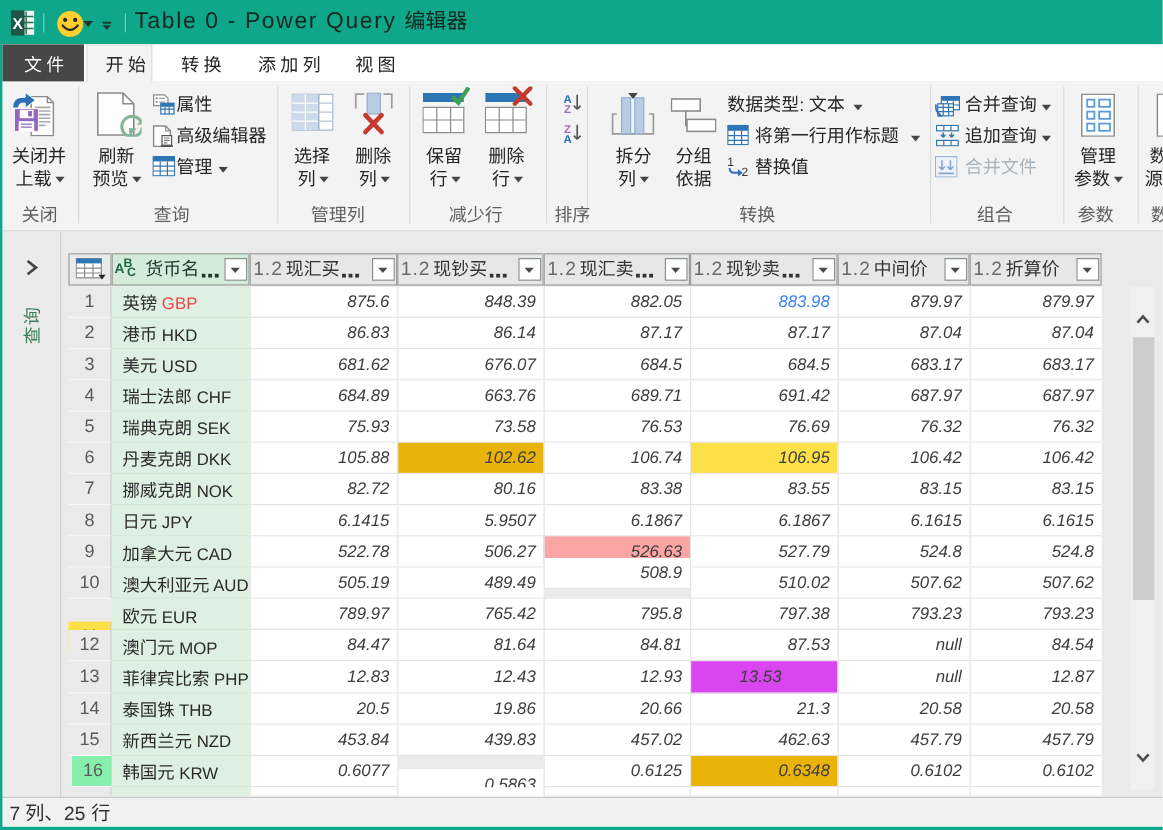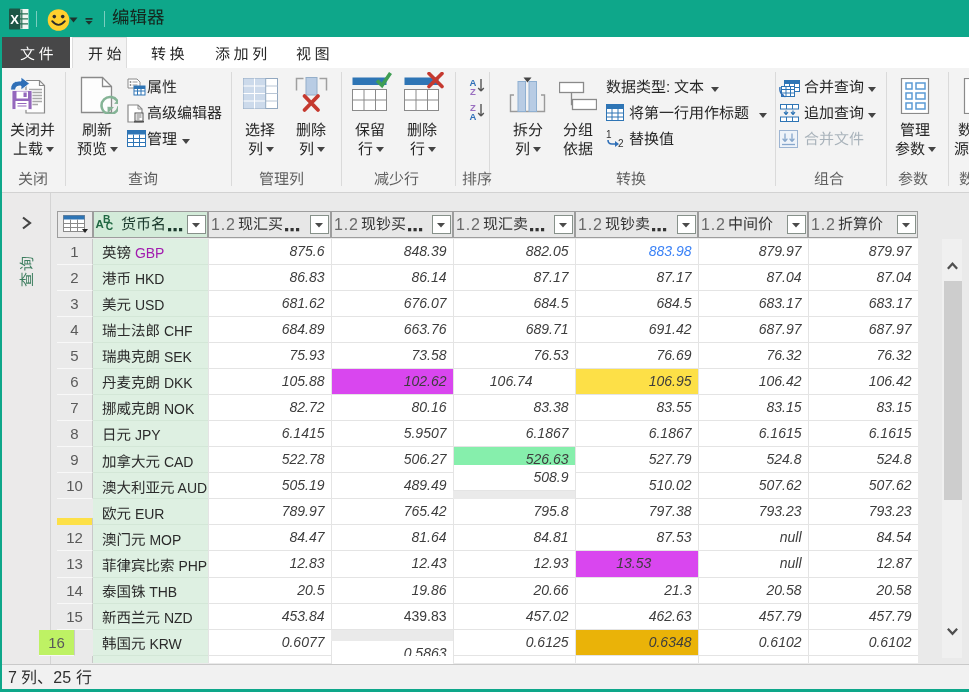--- a/index.html
+++ b/index.html
@@ -143,21 +143,21 @@
 <path d="M5.2 13.2 Q11.5 20.5 17.8 13.2" fill="none" stroke="#2c2c2c" stroke-width="1.9" stroke-linecap="round"></path>
 </svg>
 <svg class="abs" style="left:69px;top:17px" width="9" height="7" viewBox="0 0 9 7">
 <path d="M0.5 0.5 H8.5 L4.5 5.5 Z" fill="#1d342e"></path>
   </svg>
 <svg class="abs" style="left:85px;top:17.5px" width="8" height="7" viewBox="0 0 8 7">
 <rect x="0.5" y="0" width="7" height="1.7" fill="#1d342e"></rect>
 <path d="M0.5 3 L7.5 3 L4 6.8 Z" fill="#1d342e"></path>
   </svg>
 <div class="abs" style="left:104px;top:11px;width:1px;height:16px;background:rgba(255,255,255,.45)"></div>
-<div class="abs" style="left:112px;top:7.7px;font-size:19px;line-height:20.27px;color:#14281f;letter-spacing:1.4px"><svg class="cj" width="52.5" height="17.5" viewBox="0 -880 3000 1000" fill="#14281f" style="margin-bottom:-2.1px">
+<div class="abs" style="left:112px;top:7.7px;font-size:19px;line-height:20.27px;color:#14281f;letter-spacing:1.4px"><span>Table 0 - Power Query </span><svg class="cj" width="52.5" height="17.5" viewBox="0 -880 3000 1000" fill="#14281f" style="margin-bottom:-2.1px">
       <use href="#u7f16"></use>
       <use href="#u8f91" x="1000"></use>
       <use href="#u5668" x="2000"></use>
     </svg></div>
 <div class="abs" style="left:2px;top:37px;width:967px;height:31px;background:#fff;border-bottom:1px solid #e3e3e3"></div>
 <div class="abs" style="left:2px;top:37px;width:68px;height:31px;background:#474748"></div>
 <div class="abs" style="left:19.5px;top:45.7px">
     <svg class="cj" style="display:block" width="33.6" height="15" viewBox="0 -880 2240 1000" fill="#ffffff">
       <use href="#u6587"></use>
       <use href="#u4ef6" x="1240"></use>
@@ -753,21 +753,21 @@
     <path d="M0 0 H8 L4 4.5 Z" fill="#4a4a4a"></path>
   </svg>
 <div class="abs" style="left:811px;top:216.8px;font-size:16px;line-height:16px;letter-spacing:0.8px;color:#6a6a6a">1.2</div>
 <div class="abs" style="left:838px;top:215.5px;font-size:15px;line-height:16.0px;color:#333333;"><svg class="cj" width="45" height="15" viewBox="0 -880 3000 1000" fill="#333333" style="margin-bottom:-1.8px">
       <use href="#u6298"></use>
       <use href="#u7b97" x="1000"></use>
       <use href="#u4ef7" x="2000"></use>
     </svg></div>
 <div class="abs" style="left:57px;top:238.6px;width:36px;height:26.07px;background:#eaeaea;border-right:1px solid #c9c9c9;border-bottom:1px solid #f8f8f8;box-sizing:border-box;text-align:center;font-size:15px;line-height:26.07px;color:#5a5a5a">1</div>
 <div class="abs" style="left:93px;top:238.6px;width:115px;height:26.07px;background:#def0e2;border-bottom:1px solid #d3e7d7;box-sizing:border-box"></div>
-<div class="abs" style="left:102px;top:245.0px;font-size:14px;line-height:14.93px;color:#a21caf;"><svg class="cj" width="29.0" height="14.5" viewBox="0 -880 2000 1000" fill="#2b2b2b" style="margin-bottom:-1.74px">
+<div class="abs" style="left:102px;top:245.0px;font-size:14px;line-height:14.93px;color:#ef4444;"><svg class="cj" width="29.0" height="14.5" viewBox="0 -880 2000 1000" fill="#2b2b2b" style="margin-bottom:-1.74px">
       <use href="#u82f1"></use>
       <use href="#u9551" x="1000"></use>
     </svg><span> GBP</span></div>
 <div class="abs" style="left:208px;top:238.6px;width:123px;height:26.07px;background:#fff;border-bottom:1px solid #e4e4e4;border-left:1px solid #e4e4e4;box-sizing:border-box;text-align:right;padding-right:6.5px;font-size:14px;font-style:italic;line-height:25.07px;color:#3d3d3d">875.6</div>
 <div class="abs" style="left:331px;top:238.6px;width:122px;height:26.07px;background:#fff;border-bottom:1px solid #e4e4e4;border-left:1px solid #e4e4e4;box-sizing:border-box;text-align:right;padding-right:6.5px;font-size:14px;font-style:italic;line-height:25.07px;color:#3d3d3d">848.39</div>
 <div class="abs" style="left:453px;top:238.6px;width:122px;height:26.07px;background:#fff;border-bottom:1px solid #e4e4e4;border-left:1px solid #e4e4e4;box-sizing:border-box;text-align:right;padding-right:6.5px;font-size:14px;font-style:italic;line-height:25.07px;color:#3d3d3d">882.05</div>
 <div class="abs" style="left:575px;top:238.6px;width:123px;height:26.07px;background:#fff;border-bottom:1px solid #e4e4e4;border-left:1px solid #e4e4e4;box-sizing:border-box;text-align:right;padding-right:6.5px;font-size:14px;font-style:italic;line-height:25.07px;color:#3b82f6">883.98</div>
 <div class="abs" style="left:698px;top:238.6px;width:110px;height:26.07px;background:#fff;border-bottom:1px solid #e4e4e4;border-left:1px solid #e4e4e4;box-sizing:border-box;text-align:right;padding-right:6.5px;font-size:14px;font-style:italic;line-height:25.07px;color:#3d3d3d">879.97</div>
 <div class="abs" style="left:808px;top:238.6px;width:110px;height:26.07px;background:#fff;border-bottom:1px solid #e4e4e4;border-left:1px solid #e4e4e4;box-sizing:border-box;text-align:right;padding-right:6.5px;font-size:14px;font-style:italic;line-height:25.07px;color:#3d3d3d">879.97</div>
 <div class="abs" style="left:57px;top:264.67px;width:36px;height:26.07px;background:#eaeaea;border-right:1px solid #c9c9c9;border-bottom:1px solid #f8f8f8;box-sizing:border-box;text-align:center;font-size:15px;line-height:26.07px;color:#5a5a5a">2</div>
@@ -824,22 +824,22 @@
 <div class="abs" style="left:808px;top:342.88px;width:110px;height:26.07px;background:#fff;border-bottom:1px solid #e4e4e4;border-left:1px solid #e4e4e4;box-sizing:border-box;text-align:right;padding-right:6.5px;font-size:14px;font-style:italic;line-height:25.07px;color:#3d3d3d">76.32</div>
 <div class="abs" style="left:57px;top:368.95px;width:36px;height:26.07px;background:#eaeaea;border-right:1px solid #c9c9c9;border-bottom:1px solid #f8f8f8;box-sizing:border-box;text-align:center;font-size:15px;line-height:26.07px;color:#5a5a5a">6</div>
 <div class="abs" style="left:93px;top:368.95px;width:115px;height:26.07px;background:#def0e2;border-bottom:1px solid #d3e7d7;box-sizing:border-box"></div>
 <div class="abs" style="left:102px;top:375.34999999999997px;font-size:14px;line-height:14.93px;color:#2b2b2b;"><svg class="cj" width="58.0" height="14.5" viewBox="0 -880 4000 1000" fill="#2b2b2b" style="margin-bottom:-1.74px">
       <use href="#u4e39"></use>
       <use href="#u9ea6" x="1000"></use>
       <use href="#u514b" x="2000"></use>
       <use href="#u6717" x="3000"></use>
     </svg><span> DKK</span></div>
 <div class="abs" style="left:208px;top:368.95px;width:123px;height:26.07px;background:#fff;border-bottom:1px solid #e4e4e4;border-left:1px solid #e4e4e4;box-sizing:border-box;text-align:right;padding-right:6.5px;font-size:14px;font-style:italic;line-height:25.07px;color:#3d3d3d">105.88</div>
-<div class="abs" style="left:331px;top:368.95px;width:122px;height:26.07px;background:#d946ef;border-bottom:1px solid #e4e4e4;border-left:1px solid #e4e4e4;box-sizing:border-box;text-align:right;padding-right:6.5px;font-size:14px;font-style:italic;line-height:25.07px;color:#3d3d3d">102.62</div>
-<div class="abs" style="left:453px;top:368.95px;width:122px;height:26.07px;background:#fff;border-bottom:1px solid #e4e4e4;border-left:1px solid #e4e4e4;box-sizing:border-box;text-align:center;padding-right:6.5px;font-size:14px;font-style:italic;line-height:25.07px;color:#3d3d3d">106.74</div>
+<div class="abs" style="left:331px;top:368.95px;width:122px;height:26.07px;background:#eab308;border-bottom:1px solid #e4e4e4;border-left:1px solid #e4e4e4;box-sizing:border-box;text-align:right;padding-right:6.5px;font-size:14px;font-style:italic;line-height:25.07px;color:#3d3d3d">102.62</div>
+<div class="abs" style="left:453px;top:368.95px;width:122px;height:26.07px;background:#fff;border-bottom:1px solid #e4e4e4;border-left:1px solid #e4e4e4;box-sizing:border-box;text-align:right;padding-right:6.5px;font-size:14px;font-style:italic;line-height:25.07px;color:#3d3d3d">106.74</div>
 <div class="abs" style="left:575px;top:368.95px;width:123px;height:26.07px;background:#fde047;border-bottom:1px solid #e4e4e4;border-left:1px solid #e4e4e4;box-sizing:border-box;text-align:right;padding-right:6.5px;font-size:14px;font-style:italic;line-height:25.07px;color:#3d3d3d">106.95</div>
 <div class="abs" style="left:698px;top:368.95px;width:110px;height:26.07px;background:#fff;border-bottom:1px solid #e4e4e4;border-left:1px solid #e4e4e4;box-sizing:border-box;text-align:right;padding-right:6.5px;font-size:14px;font-style:italic;line-height:25.07px;color:#3d3d3d">106.42</div>
 <div class="abs" style="left:808px;top:368.95px;width:110px;height:26.07px;background:#fff;border-bottom:1px solid #e4e4e4;border-left:1px solid #e4e4e4;box-sizing:border-box;text-align:right;padding-right:6.5px;font-size:14px;font-style:italic;line-height:25.07px;color:#3d3d3d">106.42</div>
 <div class="abs" style="left:57px;top:395.02px;width:36px;height:26.07px;background:#eaeaea;border-right:1px solid #c9c9c9;border-bottom:1px solid #f8f8f8;box-sizing:border-box;text-align:center;font-size:15px;line-height:26.07px;color:#5a5a5a">7</div>
 <div class="abs" style="left:93px;top:395.02px;width:115px;height:26.07px;background:#def0e2;border-bottom:1px solid #d3e7d7;box-sizing:border-box"></div>
 <div class="abs" style="left:102px;top:401.41999999999996px;font-size:14px;line-height:14.93px;color:#2b2b2b;"><svg class="cj" width="58.0" height="14.5" viewBox="0 -880 4000 1000" fill="#2b2b2b" style="margin-bottom:-1.74px">
       <use href="#u632a"></use>
       <use href="#u5a01" x="1000"></use>
       <use href="#u514b" x="2000"></use>
       <use href="#u6717" x="3000"></use>
@@ -865,21 +865,21 @@
 <div class="abs" style="left:57px;top:447.15999999999997px;width:36px;height:26.07px;background:#eaeaea;border-right:1px solid #c9c9c9;border-bottom:1px solid #f8f8f8;box-sizing:border-box;text-align:center;font-size:15px;line-height:26.07px;color:#5a5a5a">9</div>
 <div class="abs" style="left:93px;top:447.15999999999997px;width:115px;height:26.07px;background:#def0e2;border-bottom:1px solid #d3e7d7;box-sizing:border-box"></div>
 <div class="abs" style="left:102px;top:453.55999999999995px;font-size:14px;line-height:14.93px;color:#2b2b2b;"><svg class="cj" width="58.0" height="14.5" viewBox="0 -880 4000 1000" fill="#2b2b2b" style="margin-bottom:-1.74px">
       <use href="#u52a0"></use>
       <use href="#u62ff" x="1000"></use>
       <use href="#u5927" x="2000"></use>
       <use href="#u5143" x="3000"></use>
     </svg><span> CAD</span></div>
 <div class="abs" style="left:208px;top:447.15999999999997px;width:123px;height:26.07px;background:#fff;border-bottom:1px solid #e4e4e4;border-left:1px solid #e4e4e4;box-sizing:border-box;text-align:right;padding-right:6.5px;font-size:14px;font-style:italic;line-height:25.07px;color:#3d3d3d">522.78</div>
 <div class="abs" style="left:331px;top:447.15999999999997px;width:122px;height:26.07px;background:#fff;border-bottom:1px solid #e4e4e4;border-left:1px solid #e4e4e4;box-sizing:border-box;text-align:right;padding-right:6.5px;font-size:14px;font-style:italic;line-height:25.07px;color:#3d3d3d">506.27</div>
-<div class="abs" style="left:453px;top:447.15999999999997px;width:122px;height:26.07px;background:#86efac;border-bottom:1px solid #e4e4e4;border-left:1px solid #e4e4e4;box-sizing:border-box;text-align:right;padding-right:6.5px;font-size:14px;font-style:italic;line-height:25.07px;color:#3d3d3d">526.63</div>
+<div class="abs" style="left:453px;top:447.15999999999997px;width:122px;height:26.07px;background:#fca5a5;border-bottom:1px solid #e4e4e4;border-left:1px solid #e4e4e4;box-sizing:border-box;text-align:right;padding-right:6.5px;font-size:14px;font-style:italic;line-height:25.07px;color:#3d3d3d">526.63</div>
 <div class="abs" style="left:575px;top:447.15999999999997px;width:123px;height:26.07px;background:#fff;border-bottom:1px solid #e4e4e4;border-left:1px solid #e4e4e4;box-sizing:border-box;text-align:right;padding-right:6.5px;font-size:14px;font-style:italic;line-height:25.07px;color:#3d3d3d">527.79</div>
 <div class="abs" style="left:698px;top:447.15999999999997px;width:110px;height:26.07px;background:#fff;border-bottom:1px solid #e4e4e4;border-left:1px solid #e4e4e4;box-sizing:border-box;text-align:right;padding-right:6.5px;font-size:14px;font-style:italic;line-height:25.07px;color:#3d3d3d">524.8</div>
 <div class="abs" style="left:808px;top:447.15999999999997px;width:110px;height:26.07px;background:#fff;border-bottom:1px solid #e4e4e4;border-left:1px solid #e4e4e4;box-sizing:border-box;text-align:right;padding-right:6.5px;font-size:14px;font-style:italic;line-height:25.07px;color:#3d3d3d">524.8</div>
 <div class="abs" style="left:57px;top:473.23px;width:36px;height:26.07px;background:#eaeaea;border-right:1px solid #c9c9c9;border-bottom:1px solid #f8f8f8;box-sizing:border-box;text-align:center;font-size:15px;line-height:26.07px;color:#5a5a5a">10</div>
 <div class="abs" style="left:93px;top:473.23px;width:115px;height:26.07px;background:#def0e2;border-bottom:1px solid #d3e7d7;box-sizing:border-box"></div>
 <div class="abs" style="left:102px;top:479.63px;font-size:14px;line-height:14.93px;color:#2b2b2b;"><svg class="cj" width="72.5" height="14.5" viewBox="0 -880 5000 1000" fill="#2b2b2b" style="margin-bottom:-1.74px">
       <use href="#u6fb3"></use>
       <use href="#u5927" x="1000"></use>
       <use href="#u5229" x="2000"></use>
       <use href="#u4e9a" x="3000"></use>
@@ -946,26 +946,26 @@
 <div class="abs" style="left:808px;top:577.51px;width:110px;height:26.07px;background:#fff;border-bottom:1px solid #e4e4e4;border-left:1px solid #e4e4e4;box-sizing:border-box;text-align:right;padding-right:6.5px;font-size:14px;font-style:italic;line-height:25.07px;color:#3d3d3d">20.58</div>
 <div class="abs" style="left:57px;top:603.58px;width:36px;height:26.07px;background:#eaeaea;border-right:1px solid #c9c9c9;border-bottom:1px solid #f8f8f8;box-sizing:border-box;text-align:center;font-size:15px;line-height:26.07px;color:#5a5a5a">15</div>
 <div class="abs" style="left:93px;top:603.58px;width:115px;height:26.07px;background:#def0e2;border-bottom:1px solid #d3e7d7;box-sizing:border-box"></div>
 <div class="abs" style="left:102px;top:609.98px;font-size:14px;line-height:14.93px;color:#2b2b2b;"><svg class="cj" width="58.0" height="14.5" viewBox="0 -880 4000 1000" fill="#2b2b2b" style="margin-bottom:-1.74px">
       <use href="#u65b0"></use>
       <use href="#u897f" x="1000"></use>
       <use href="#u5170" x="2000"></use>
       <use href="#u5143" x="3000"></use>
     </svg><span> NZD</span></div>
 <div class="abs" style="left:208px;top:603.58px;width:123px;height:26.07px;background:#fff;border-bottom:1px solid #e4e4e4;border-left:1px solid #e4e4e4;box-sizing:border-box;text-align:right;padding-right:6.5px;font-size:14px;font-style:italic;line-height:25.07px;color:#3d3d3d">453.84</div>
-<div class="abs" style="left:331px;top:603.58px;width:122px;height:26.07px;background:#fff;border-bottom:1px solid #e4e4e4;border-left:1px solid #e4e4e4;box-sizing:border-box;text-align:right;padding-right:6.5px;font-size:14px;line-height:25.07px;color:#3d3d3d">439.83</div>
+<div class="abs" style="left:331px;top:603.58px;width:122px;height:26.07px;background:#fff;border-bottom:1px solid #e4e4e4;border-left:1px solid #e4e4e4;box-sizing:border-box;text-align:right;padding-right:6.5px;font-size:14px;font-style:italic;line-height:25.07px;color:#3d3d3d">439.83</div>
 <div class="abs" style="left:453px;top:603.58px;width:122px;height:26.07px;background:#fff;border-bottom:1px solid #e4e4e4;border-left:1px solid #e4e4e4;box-sizing:border-box;text-align:right;padding-right:6.5px;font-size:14px;font-style:italic;line-height:25.07px;color:#3d3d3d">457.02</div>
 <div class="abs" style="left:575px;top:603.58px;width:123px;height:26.07px;background:#fff;border-bottom:1px solid #e4e4e4;border-left:1px solid #e4e4e4;box-sizing:border-box;text-align:right;padding-right:6.5px;font-size:14px;font-style:italic;line-height:25.07px;color:#3d3d3d">462.63</div>
 <div class="abs" style="left:698px;top:603.58px;width:110px;height:26.07px;background:#fff;border-bottom:1px solid #e4e4e4;border-left:1px solid #e4e4e4;box-sizing:border-box;text-align:right;padding-right:6.5px;font-size:14px;font-style:italic;line-height:25.07px;color:#3d3d3d">457.79</div>
 <div class="abs" style="left:808px;top:603.58px;width:110px;height:26.07px;background:#fff;border-bottom:1px solid #e4e4e4;border-left:1px solid #e4e4e4;box-sizing:border-box;text-align:right;padding-right:6.5px;font-size:14px;font-style:italic;line-height:25.07px;color:#3d3d3d">457.79</div>
-<div class="abs" style="left:39px;top:629.65px;width:36px;height:26.07px;background:#bef264;border-right:1px solid #c9c9c9;border-bottom:1px solid #f8f8f8;box-sizing:border-box;text-align:center;font-size:15px;line-height:26.07px;color:#5a5a5a">16</div>
+<div class="abs" style="left:60px;top:629.65px;width:36px;height:26.07px;background:#86efac;border-right:1px solid #c9c9c9;border-bottom:1px solid #f8f8f8;box-sizing:border-box;text-align:center;font-size:15px;line-height:26.07px;color:#5a5a5a">16</div>
 <div class="abs" style="left:93px;top:629.65px;width:115px;height:26.07px;background:#def0e2;border-bottom:1px solid #d3e7d7;box-sizing:border-box"></div>
 <div class="abs" style="left:102px;top:636.05px;font-size:14px;line-height:14.93px;color:#2b2b2b;"><svg class="cj" width="43.5" height="14.5" viewBox="0 -880 3000 1000" fill="#2b2b2b" style="margin-bottom:-1.74px">
       <use href="#u97e9"></use>
       <use href="#u56fd" x="1000"></use>
       <use href="#u5143" x="2000"></use>
     </svg><span> KRW</span></div>
 <div class="abs" style="left:208px;top:629.65px;width:123px;height:26.07px;background:#fff;border-bottom:1px solid #e4e4e4;border-left:1px solid #e4e4e4;box-sizing:border-box;text-align:right;padding-right:6.5px;font-size:14px;font-style:italic;line-height:25.07px;color:#3d3d3d">0.6077</div>
 <div class="abs" style="left:331px;top:641px;width:122px;height:26.07px;background:#fff;border-bottom:1px solid #e4e4e4;border-left:1px solid #e4e4e4;box-sizing:border-box;text-align:right;padding-right:6.5px;font-size:14px;font-style:italic;line-height:25.07px;color:#3d3d3d">0.5863</div>
 <div class="abs" style="left:453px;top:629.65px;width:122px;height:26.07px;background:#fff;border-bottom:1px solid #e4e4e4;border-left:1px solid #e4e4e4;box-sizing:border-box;text-align:right;padding-right:6.5px;font-size:14px;font-style:italic;line-height:25.07px;color:#3d3d3d">0.6125</div>
 <div class="abs" style="left:575px;top:629.65px;width:123px;height:26.07px;background:#eab308;border-bottom:1px solid #e4e4e4;border-left:1px solid #e4e4e4;box-sizing:border-box;text-align:right;padding-right:6.5px;font-size:14px;font-style:italic;line-height:25.07px;color:#3d3d3d">0.6348</div>

